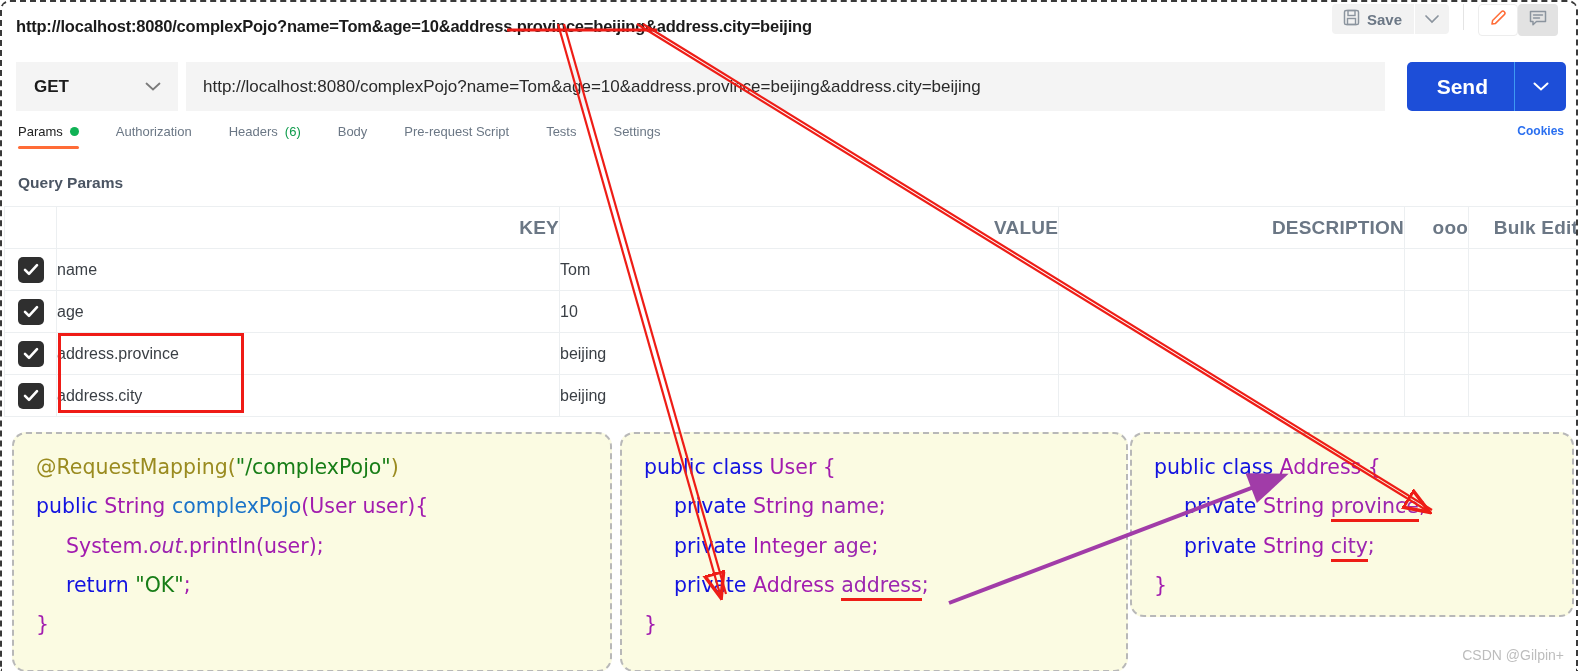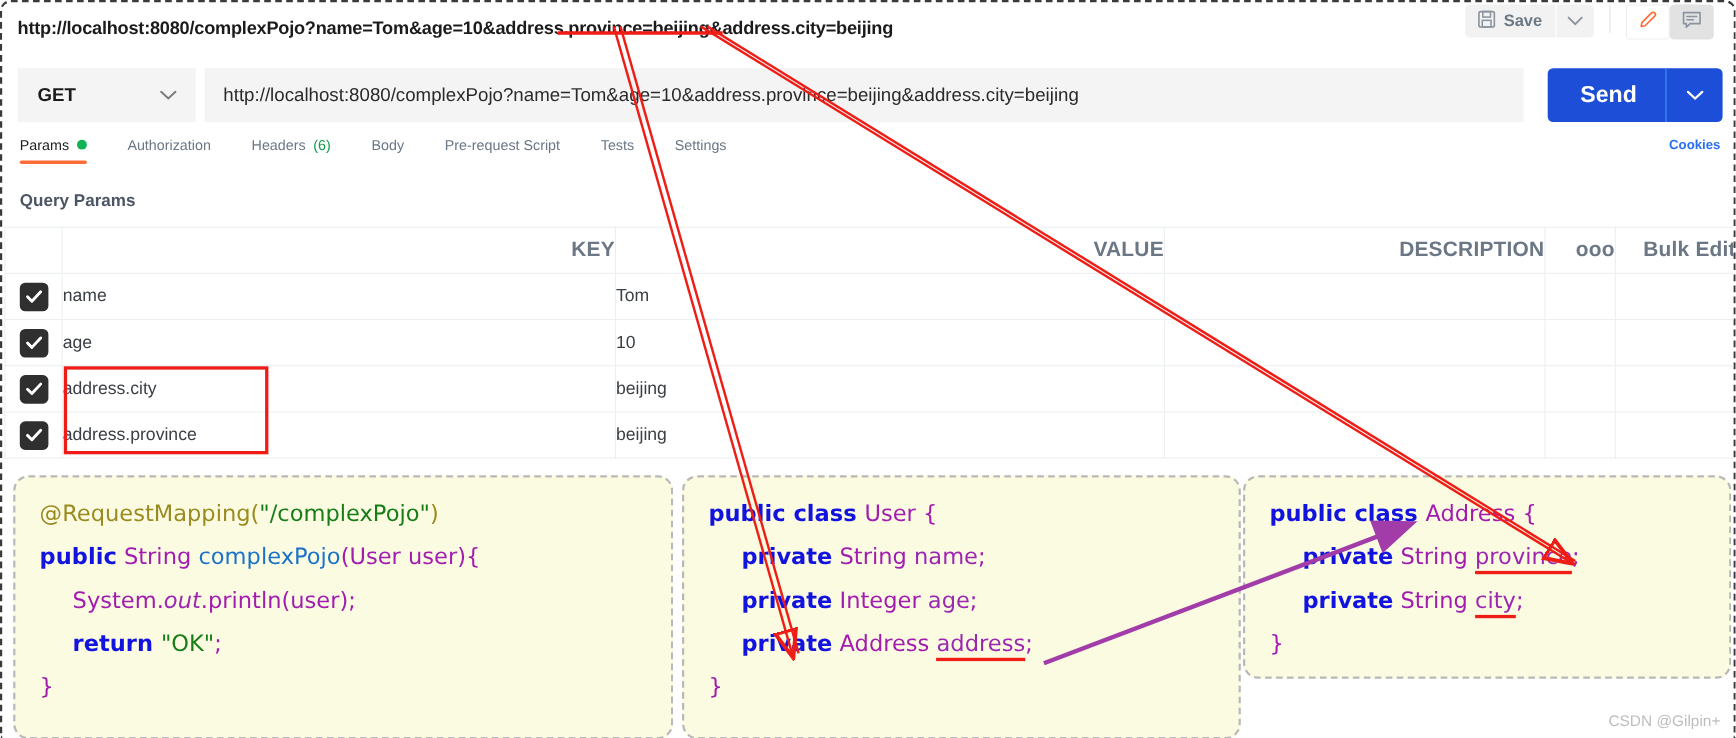--- a/index.html
+++ b/index.html
@@ -154,21 +154,21 @@
     border:2px dashed #b8b8b8; border-radius:14px;
     padding:14px 22px 16px 22px;
     font-family:"DejaVu Sans", sans-serif;
     font-size:20.5px; line-height:1.92;
     white-space:nowrap;
   }
   #panel-controller{ left:10px;  top:430px; width:600px; height:240px; }
   #panel-user{       left:618px; top:430px; width:508px; height:240px; }
   #panel-address{    left:1128px;top:430px; width:444px; height:185px; }
   .ind1{ padding-left:30px; display:block; }
-  .kw   { color:#1313e0;font-weight:bold; }
+  .kw   { color:#1313e0; }
   .ann  { color:#9a8b20; }
   .str  { color:#177d17; }
   .mth  { color:#1a73c8; }
   .fld  { color:#9c27b0; }
   .stat { color:#9c27b0; font-style:italic; }
   .plain{ color:#a21caf; }
   .ul-red{ border-bottom:3px solid #ee1d16; padding-bottom:1px; }
 
   
   #annotations{
@@ -322,35 +322,35 @@
         <td></td>
       </tr>
       <tr>
         <td>
           <div class="chk">
             <svg width="16" height="13" viewBox="0 0 16 13">
                 <path d="M2 6.8 L6 10.8 L14 2.2" fill="none" stroke="#fff" stroke-width="2.6" stroke-linecap="round" stroke-linejoin="round"></path>
               </svg>
           </div>
         </td>
-        <td class="cell-text cell-pad">address.city</td>
+        <td class="cell-text cell-pad">address.province</td>
         <td class="cell-text cell-pad">beijing</td>
         <td class="cell-text cell-pad"></td>
         <td></td>
         <td></td>
       </tr>
       <tr>
         <td>
           <div class="chk">
             <svg width="16" height="13" viewBox="0 0 16 13">
                 <path d="M2 6.8 L6 10.8 L14 2.2" fill="none" stroke="#fff" stroke-width="2.6" stroke-linecap="round" stroke-linejoin="round"></path>
               </svg>
           </div>
         </td>
-        <td class="cell-text cell-pad">address.province</td>
+        <td class="cell-text cell-pad">address.city</td>
         <td class="cell-text cell-pad">beijing</td>
         <td class="cell-text cell-pad"></td>
         <td></td>
         <td></td>
       </tr>
     </tbody>
   </table>
 
   <div id="address-highlight"></div>
 

